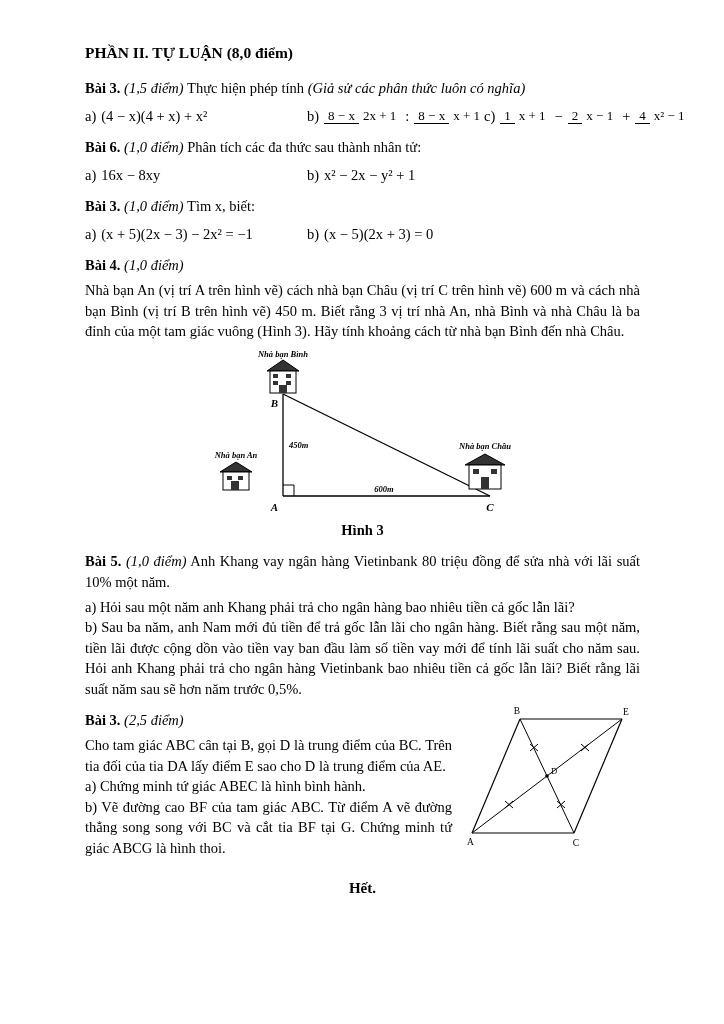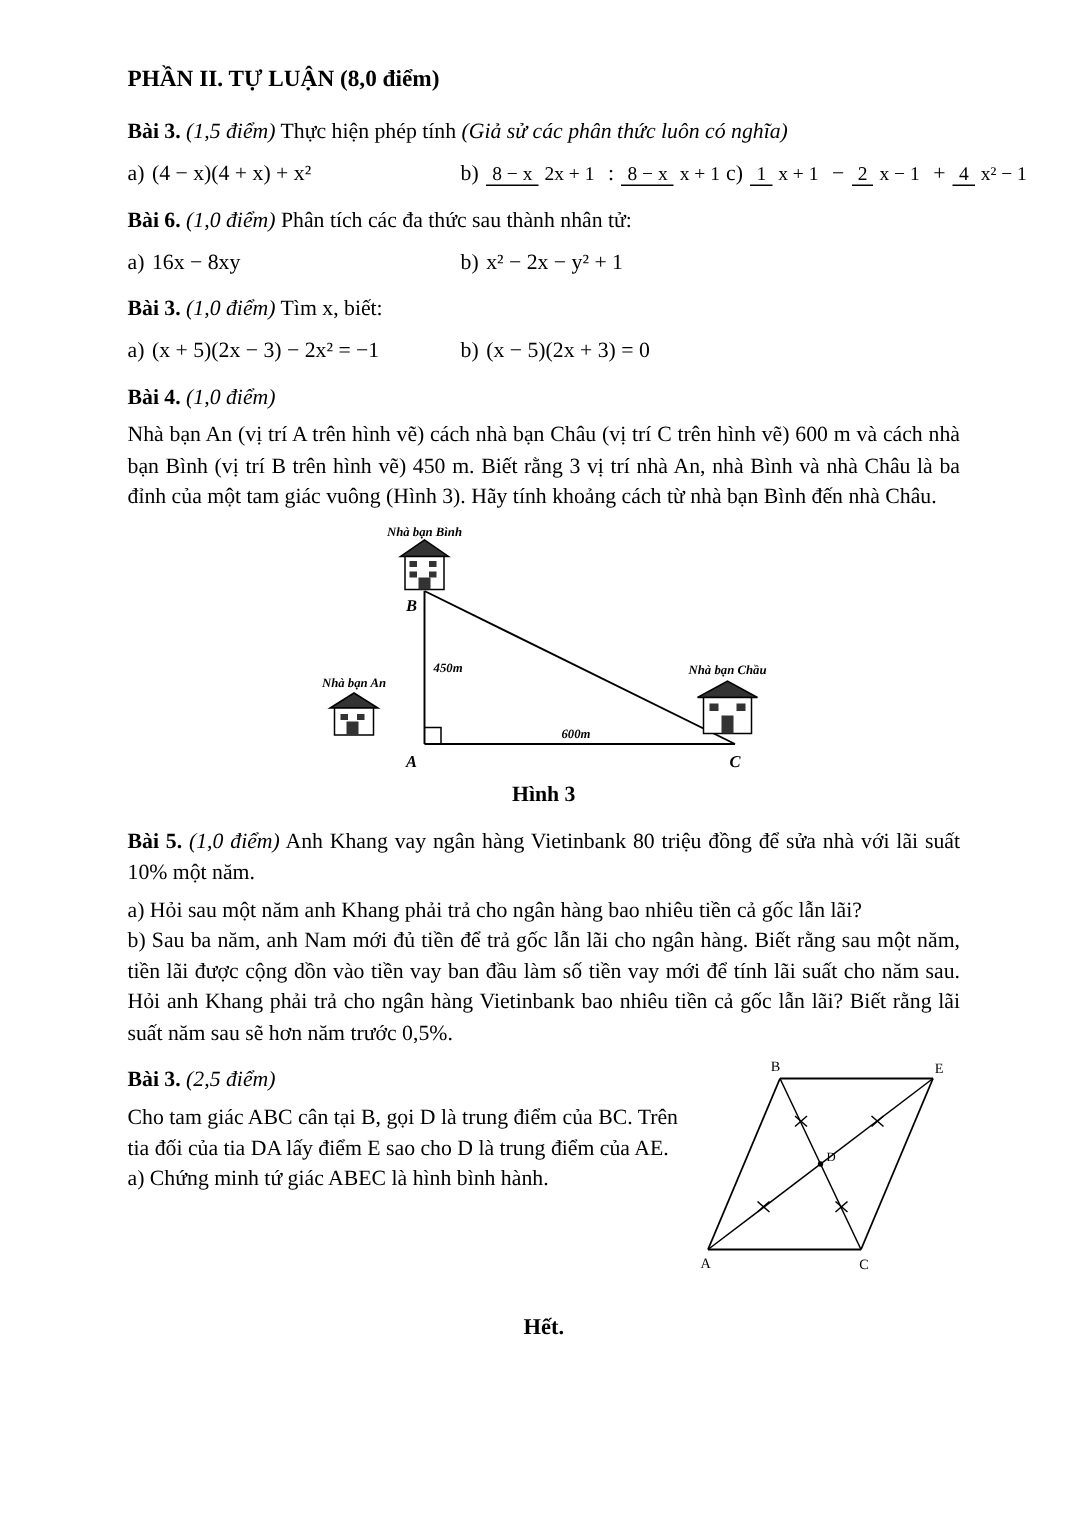--- a/index.html
+++ b/index.html
@@ -189,20 +189,21 @@
 
   <section>
     <div class="bai6-flex">
       <div class="bai6-text">
         <p class="phead">
           <span class="b">Bài 3.</span>
           <span class="i">(2,5 điểm)</span>
         </p>
         <p class="just">Cho tam giác ABC cân tại B, gọi D là trung điểm của BC. Trên tia đối của tia DA lấy điểm E sao cho D là trung điểm của AE.</p>
         <p class="just">a) Chứng minh tứ giác ABEC là hình bình hành.</p>
+        <p class="just">b) Vẽ đường cao BF của tam giác ABC. Từ điểm A vẽ đường thẳng song song với BC và cắt tia BF tại G. Chứng minh tứ giác ABCG là hình thoi.</p>
       </div>
       <div class="bai6-fig">
         <svg width="172" height="150" viewBox="0 0 172 150">
 
           <line x1="8" y1="128" x2="56" y2="14" stroke="#000" stroke-width="1.2"></line>
           <line x1="56" y1="14" x2="158" y2="14" stroke="#000" stroke-width="1.2"></line>
           <line x1="158" y1="14" x2="110" y2="128" stroke="#000" stroke-width="1.2"></line>
           <line x1="110" y1="128" x2="8" y2="128" stroke="#000" stroke-width="1.2"></line>
 
           <line x1="8" y1="128" x2="158" y2="14" stroke="#000" stroke-width="1"></line>

